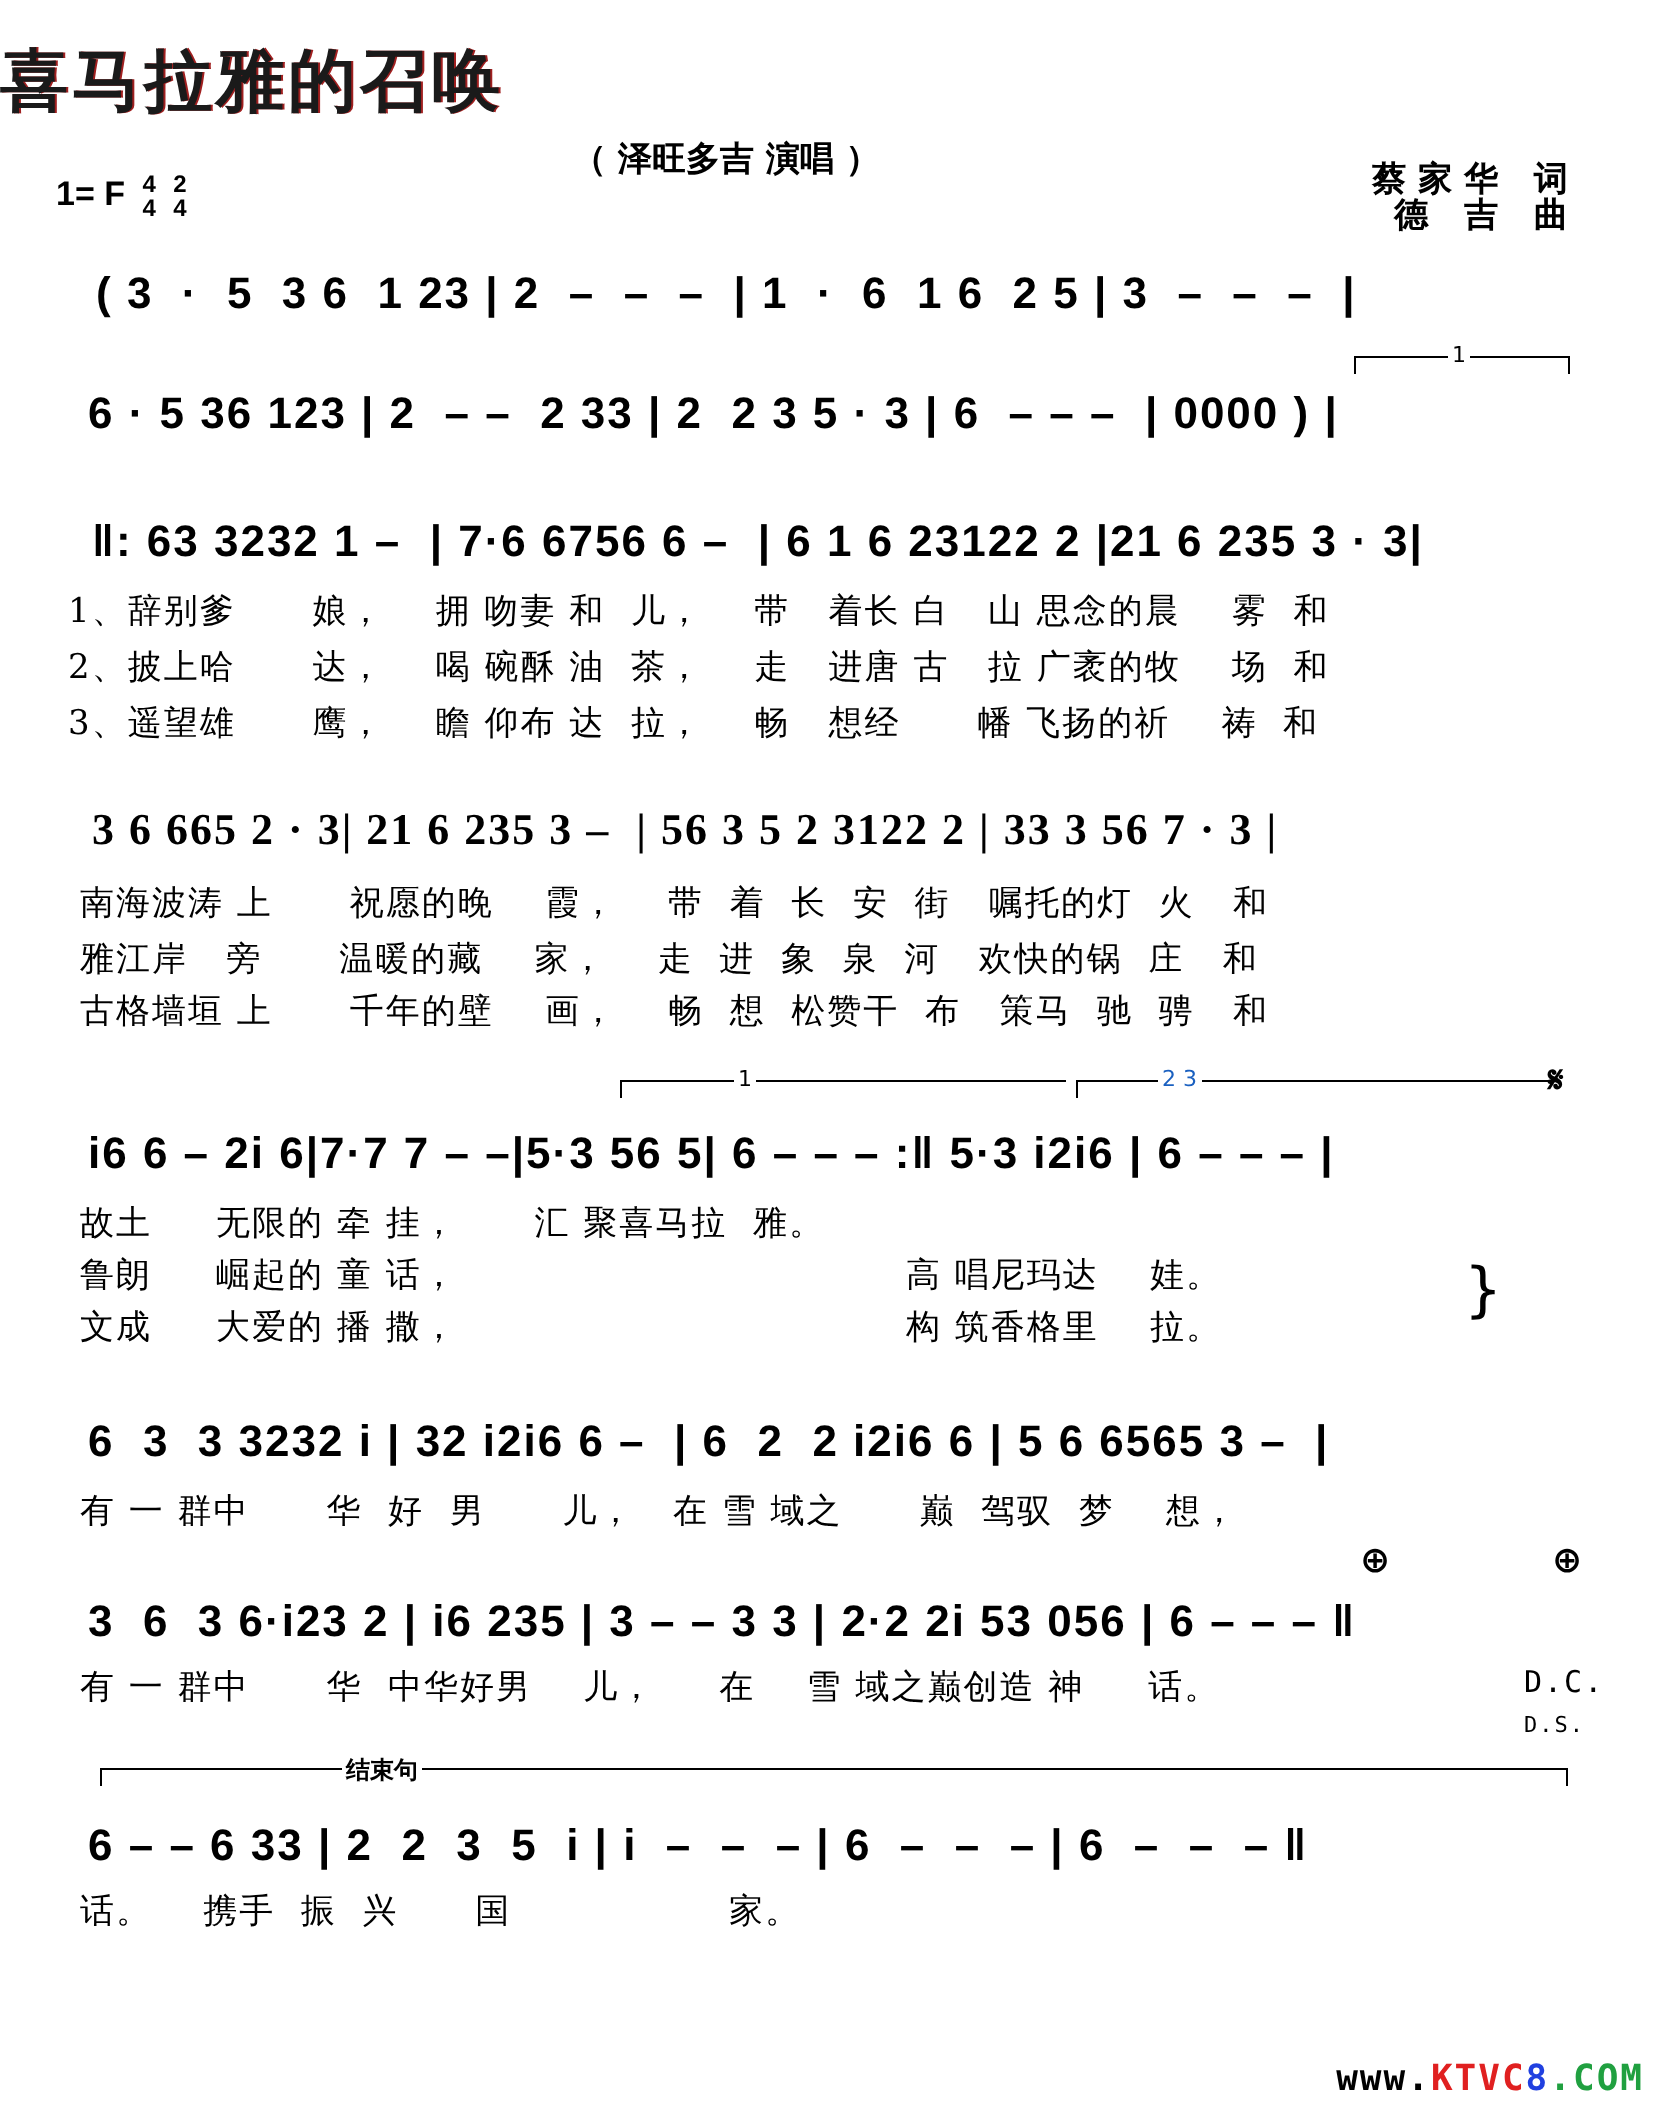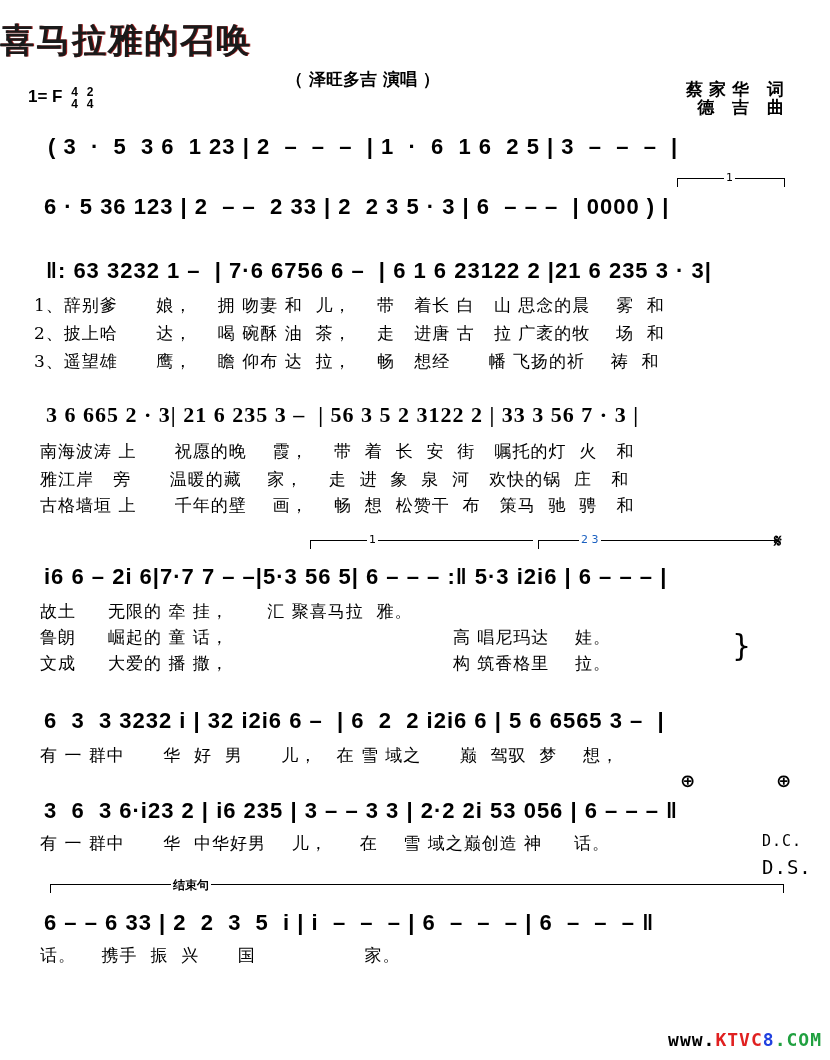--- a/index.html
+++ b/index.html
@@ -61,21 +61,21 @@
 <div class="abs" style="left:732px;top:626px;font-size:30px;line-height:40px;">}</div>
 
 <div class="abs notes" style="left:44px;top:708px;">6  3  3 3232 i | 32 i2i6 6 –  | 6  2  2 i2i6 6 | 5 6 6565 3 –  |</div>
 <div class="abs lyr" style="left:40px;top:744px;">有 一 群中      华  好  男      儿，   在 雪 域之      巅  驾驭  梦    想，</div>
 
 <div class="abs" style="left:680px;top:770px;font-size:18px;font-weight:bold;">⊕</div>
 <div class="abs" style="left:776px;top:770px;font-size:18px;font-weight:bold;">⊕</div>
 <div class="abs notes" style="left:44px;top:798px;">3  6  3 6·i23 2 | i6 235 | 3 – – 3 3 | 2·2 2i 53 056 | 6 – – – ‖</div>
 <div class="abs lyr" style="left:40px;top:832px;">有 一 群中      华  中华好男    儿，     在    雪 域之巅创造 神     话。</div>
 <div class="abs lyr" style="left:762px;top:832px;font-family:'DejaVu Sans Mono',monospace;font-size:15px;">D.C.</div>
-<div class="abs lyr" style="left:762px;top:856px;font-family:'DejaVu Sans Mono',monospace;font-size:19px;">D.S.</div>
+<div class="abs lyr" style="left:762px;top:856px;font-family:'DejaVu Sans Mono',monospace;font-size:11px;">D.S.</div>
 
 <div class="bracket" style="left:50px;top:884px;width:732px;border-right:1.5px solid #000;">
     <span class="blabel" style="left:120px;font-weight:bold;font-size:12px;">结束句</span>
   </div>
 <div class="abs notes" style="left:44px;top:910px;">6 – – 6 33 | 2  2  3  5  i | i  –  –  – | 6  –  –  – | 6  –  –  – ‖</div>
 <div class="abs lyr" style="left:40px;top:944px;">话。    携手  振  兴      国                 家。</div>
 
 <div class="abs watermark">
   <span style="color:#000;">www.</span><span style="color:#e02020;">KTV</span><span style="color:#e02020;">C</span><span style="color:#2040e0;">8</span><span style="color:#20a040;">.COM</span>
 </div>

